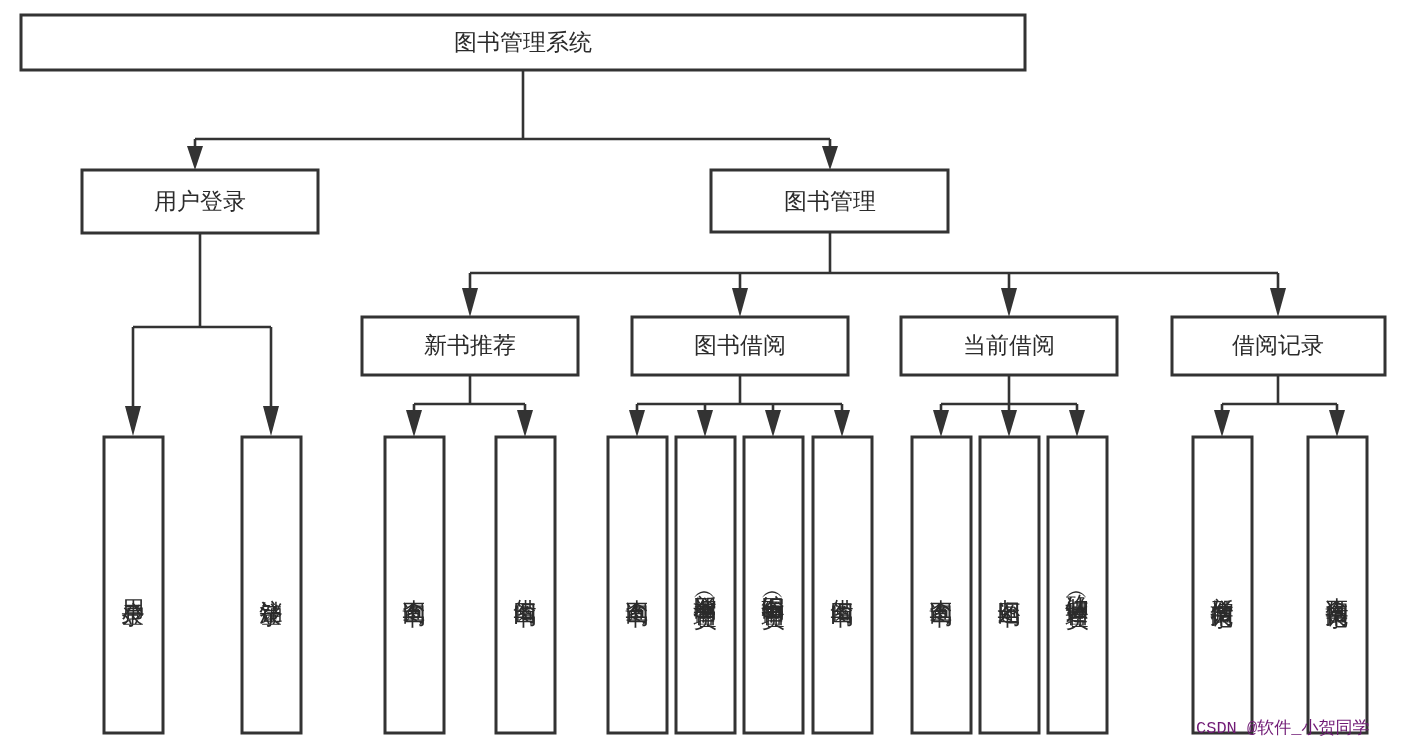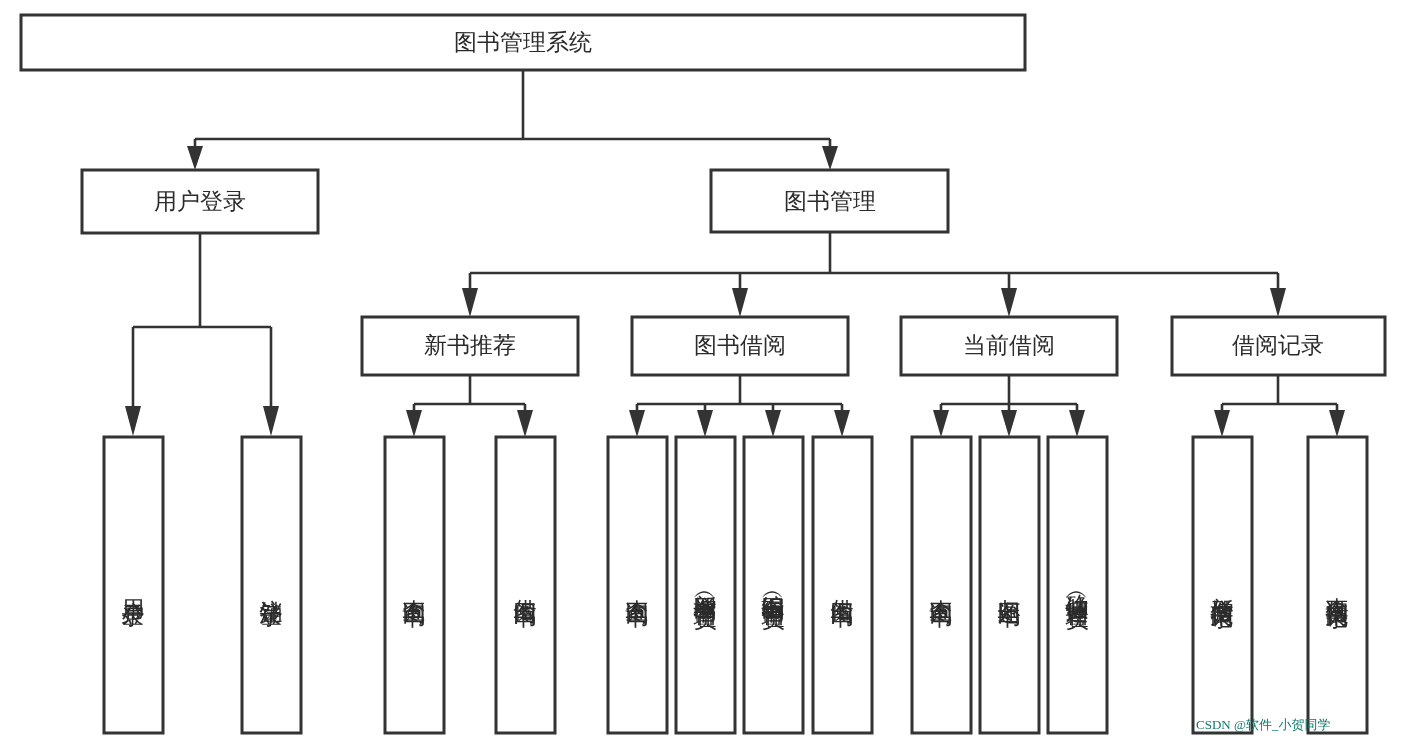--- a/index.html
+++ b/index.html
@@ -57,23 +57,23 @@
     font-size: 23px;
     line-height: 1.05;
     letter-spacing: 2px;
     color: #2b2b2b;
     white-space: nowrap;
     text-align: center;
     pointer-events: none;
   }
   .watermark {
     position: absolute;
-    font-family: Liberation Serif, serif;
-    font-size: 13px;
-    color: #0f766e;
+    font-family: Liberation Mono, monospace;
+    font-size: 17px;
+    color: #701a75;
     white-space: nowrap;
   }
 </style>
 </head>
 <body>
 
 <div id="diagram-root">
 
   <svg id="diagram-svg" viewBox="0 0 1405 747">
 

